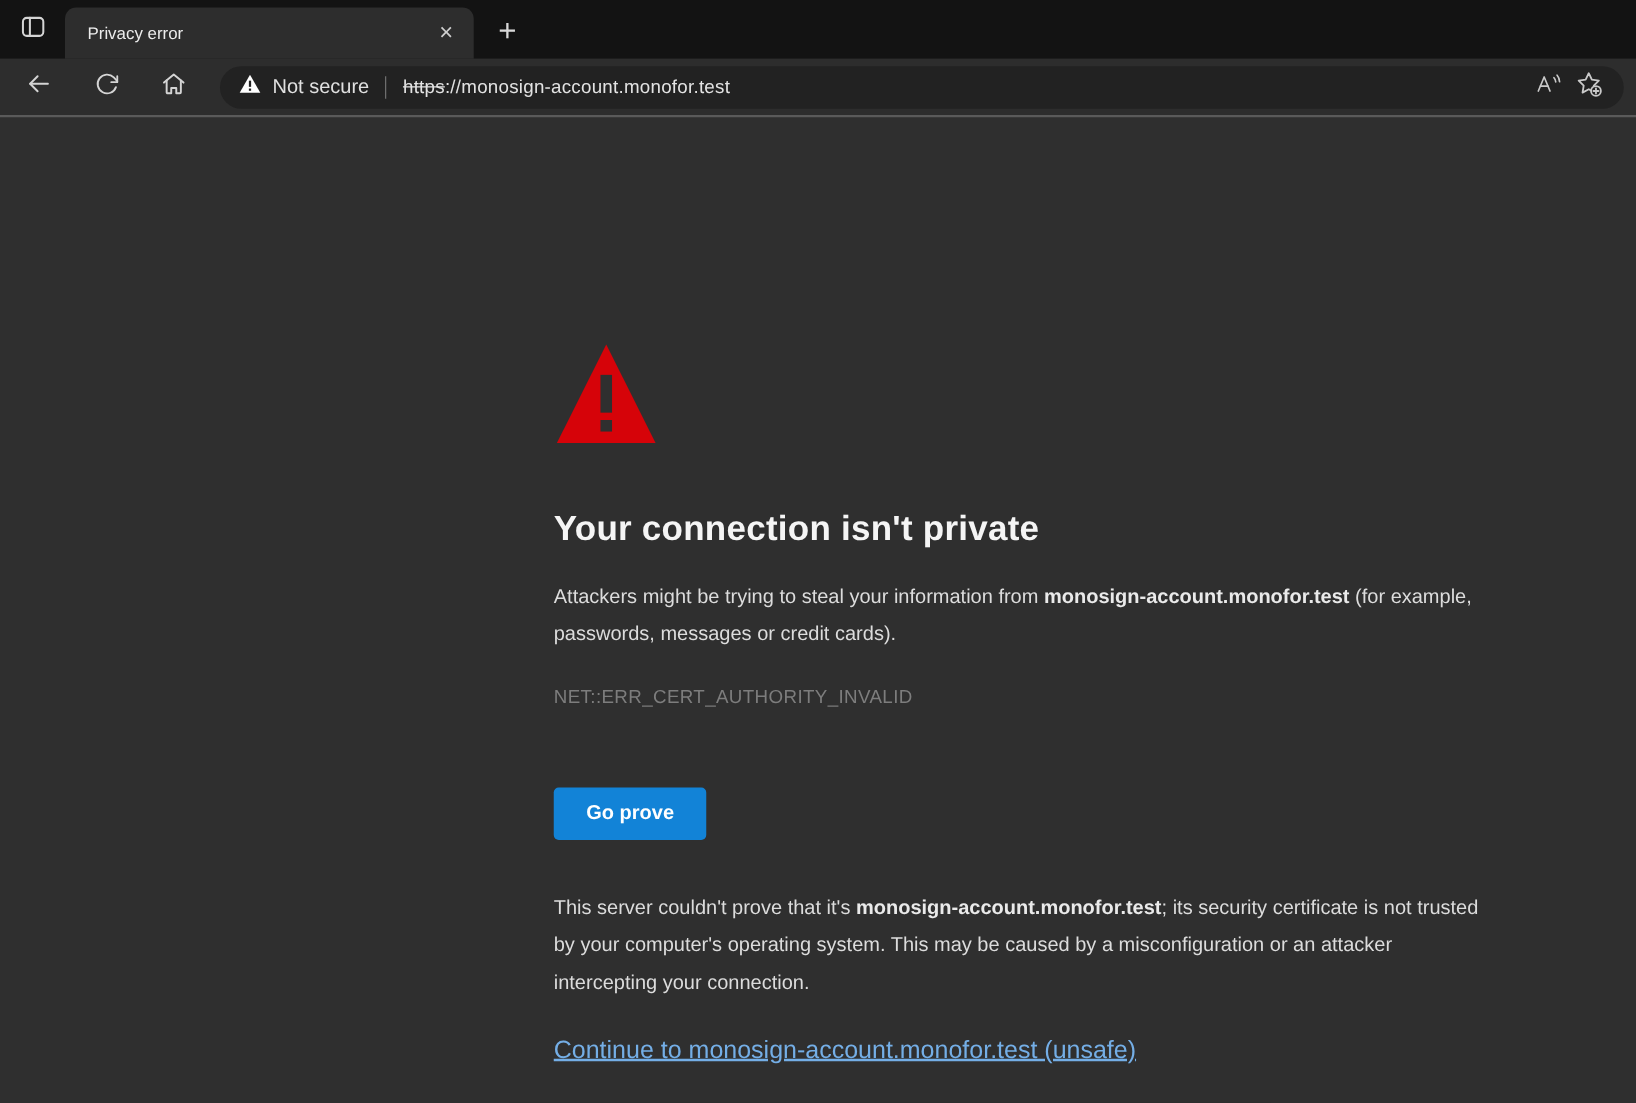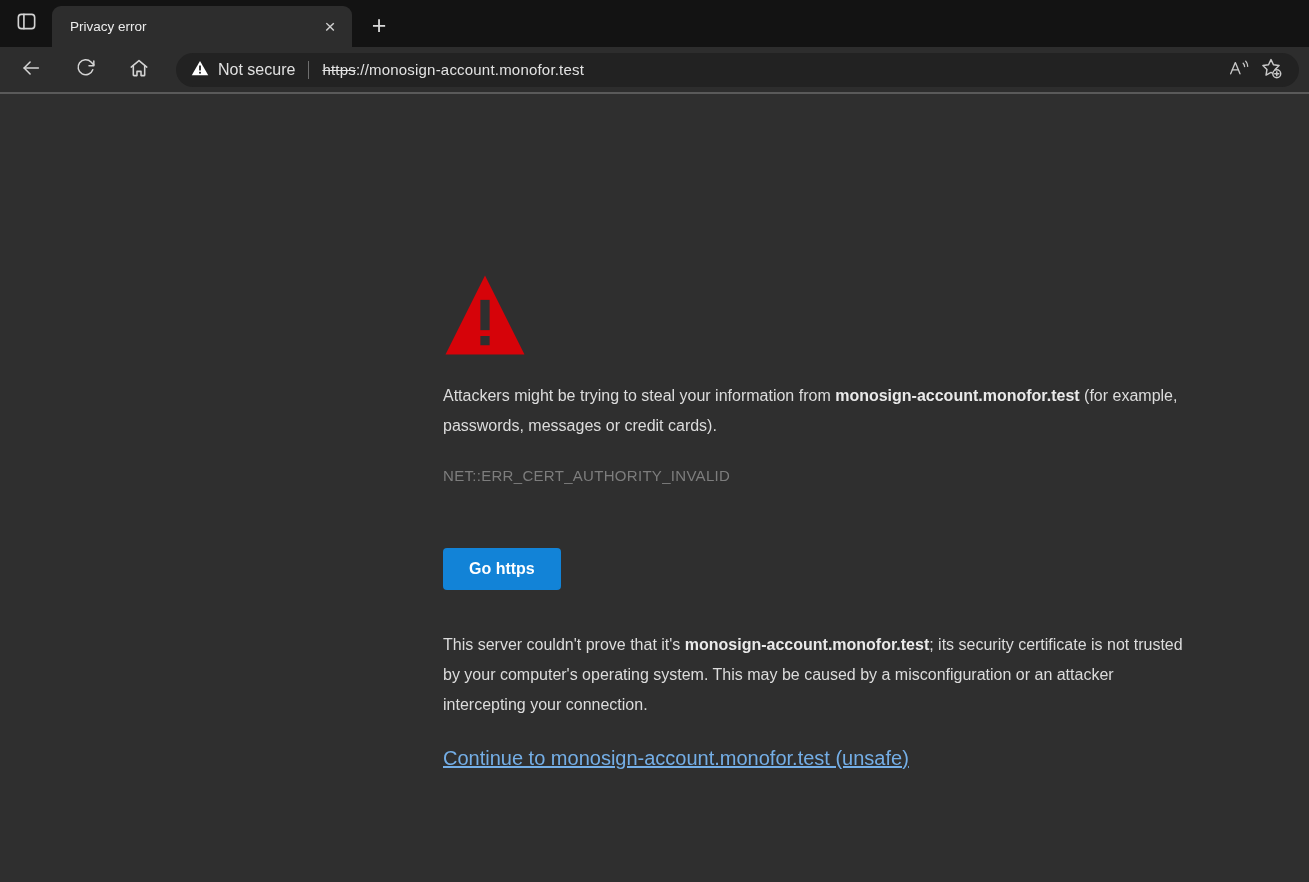--- a/index.html
+++ b/index.html
@@ -12,21 +12,21 @@
   :root{
     --strip:#131313; --chrome:#2d2d2d; --pill:#222222; --pagebg:#2f2f2f;
     --accent:#1283d7; --link:#74aee6; --danger:#d60309;
     --txt:#dcdcdc; --txt-bright:#f5f5f5; --icon:#d4d4d4;
   }
 
   
   .tab-strip{ height:47px; background:var(--strip); display:flex; align-items:flex-end; }
   .tab-actions-btn{ width:52px; height:47px; display:flex; align-items:center; justify-content:center; cursor:pointer; }
   .tab{
-    width:300px; height:41px; background:var(--chrome);
+    width:327px; height:41px; background:var(--chrome);
     border-radius:9px 9px 0 0; display:flex; align-items:center;
     padding:0 10px 0 18px; cursor:pointer;margin-top:28px;
   }
   .tab-label{ flex:1; color:#ececec; font-size:13.5px; white-space:nowrap; overflow:hidden; }
   .tab-close{
     width:24px; height:24px; display:flex; align-items:center; justify-content:center;
     color:#cfcfcf; font-size:19px; line-height:1; border-radius:4px; cursor:pointer;
   }
   .new-tab-btn{
     width:32px; height:32px; margin:0 0 6px 11px; display:flex; align-items:center; justify-content:center;
@@ -158,27 +158,28 @@
 <div class="page">
   <div class="content">
     <span>
       <svg class="warn-triangle" width="84" height="84" viewBox="0 0 100 100">
         <polygon points="50,3 97,97 3,97" fill="#d60309"></polygon>
         <rect x="44.5" y="32" width="11" height="36" fill="#2f2f2f"></rect>
         <rect x="44.5" y="75" width="11" height="11" fill="#2f2f2f"></rect>
       </svg>
     </span>
 
+    <h1 class="page-title">Your connection isn't private</h1>
 
     <p class="body-text"><span>Attackers might be trying to steal your information from </span><b>monosign-account.monofor.test</b><span> (for example, passwords, messages or credit cards).</span></p>
 
     <span class="error-code">NET::ERR_CERT_AUTHORITY_INVALID</span>
 
     <div class="button-row">
-      <button class="btn btn-primary">Go https</button>
+      <button class="btn btn-primary">Go prove</button>
     </div>
 
     <div class="advanced-section">
       <p class="body-text"><span>This server couldn't prove that it's </span><b>monosign-account.monofor.test</b><span>; its security certificate is not trusted by your computer's operating system. This may be caused by a misconfiguration or an attacker intercepting your connection.</span></p>
       <a class="continue-link">Continue to monosign-account.monofor.test (unsafe)</a>
     </div>
   </div>
 </div>
 
 </body></html>

